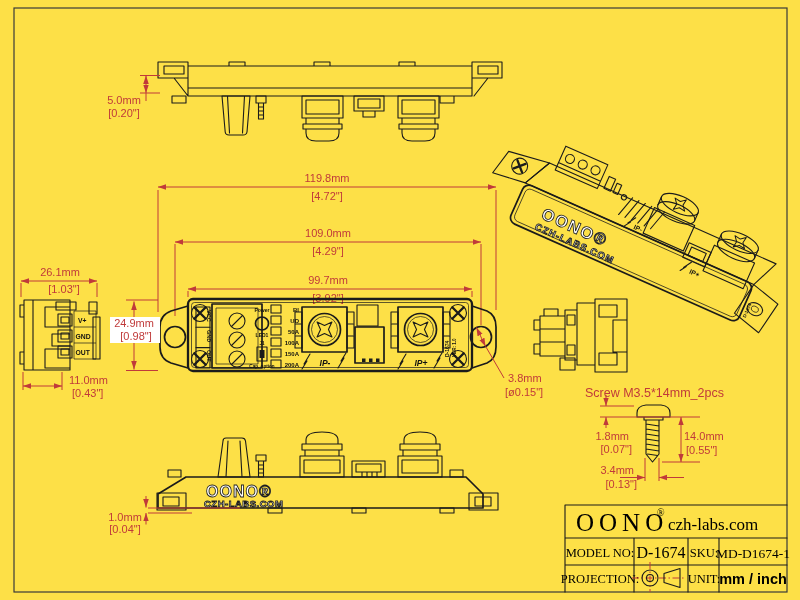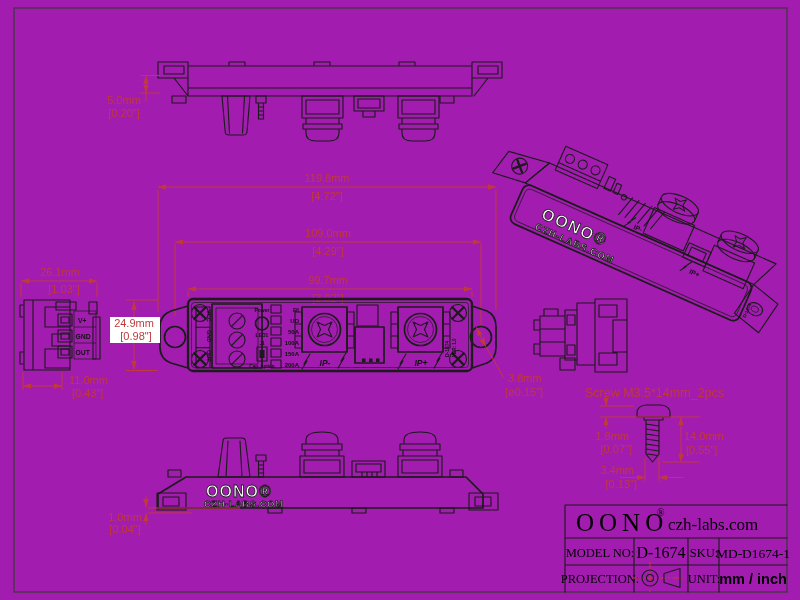--- a/index.html
+++ b/index.html
@@ -1,16 +1,16 @@
 <!DOCTYPE html>
 <html><head>
 <meta charset="utf-8">
 <style>
   html,body{margin:0;padding:0;background:#fff;}
-  .sheet{width:800px;height:600px;position:relative;background:#a21caf;overflow:hidden;}
+  .sheet{width:800px;height:600px;position:relative;background:#fde047;overflow:hidden;}
   svg{display:block;}
   
   .k  {fill:none;stroke:#1b1b1b;stroke-width:1.1;stroke-linejoin:round;stroke-linecap:round;}
   .kt {fill:none;stroke:#1b1b1b;stroke-width:0.7;stroke-linejoin:round;}
   .k15{fill:none;stroke:#1b1b1b;stroke-width:1.7;stroke-linejoin:round;}
   .k2 {fill:none;stroke:#1b1b1b;stroke-width:2.3;stroke-linejoin:round;}
   .kx {fill:none;stroke:#1b1b1b;stroke-width:2.3;stroke-linecap:round;}
   .r  {fill:none;stroke:#c03a3a;stroke-width:1;}
   .rd {fill:none;stroke:#c03a3a;stroke-width:1;stroke-dasharray:7 2.5 1.5 2.5;}
   .fill-ink{fill:#1b1b1b;stroke:none;}

